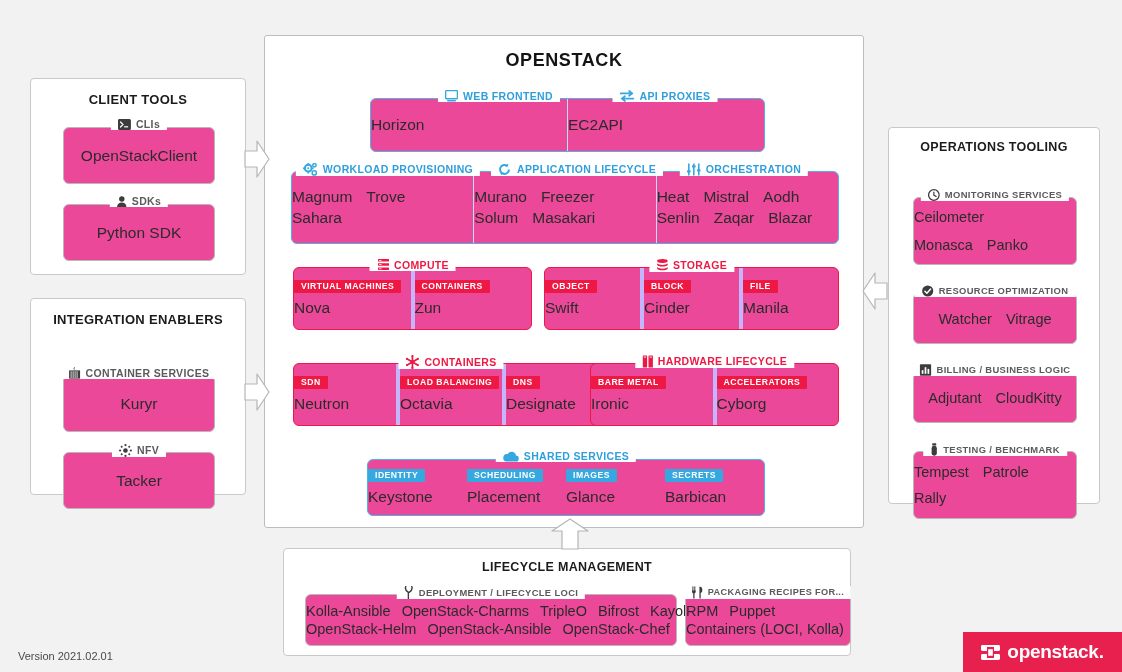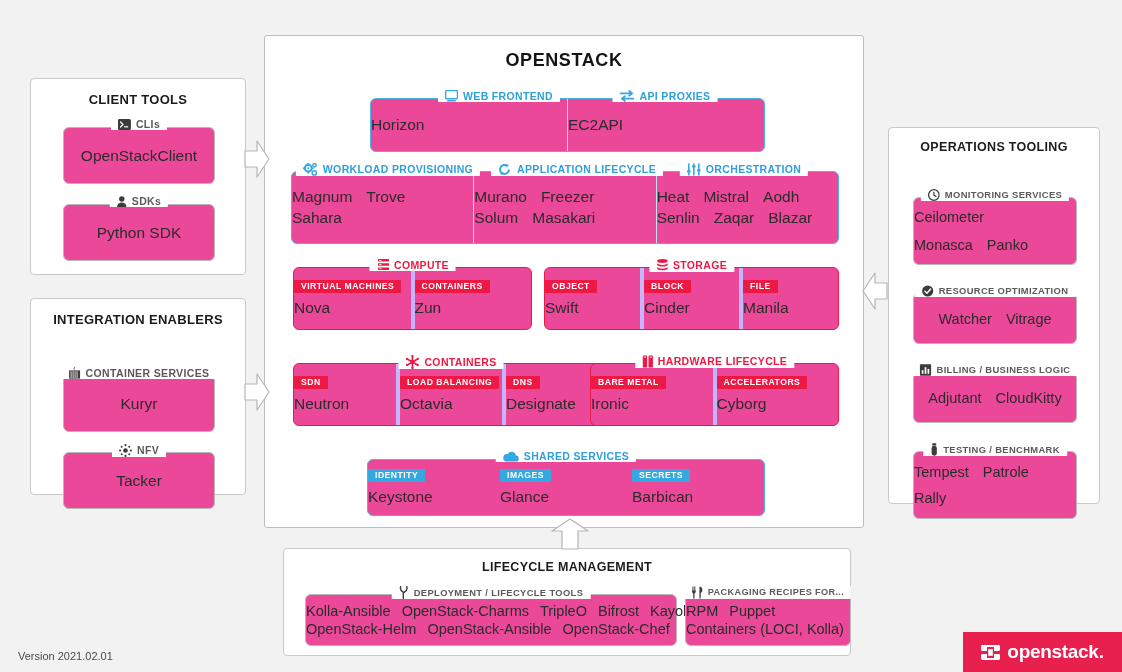--- a/index.html
+++ b/index.html
@@ -454,20 +454,24 @@
             </svg>
         </span>
         <span>SHARED SERVICES</span>
       </div>
       <div class="cells">
         <div class="cell noline">
           <span class="tag blue">IDENTITY</span>
           <span class="svc">Keystone</span>
         </div>
         <div class="cell noline">
+          <span class="tag blue">SCHEDULING</span>
+          <span class="svc">Placement</span>
+        </div>
+        <div class="cell noline">
           <span class="tag blue">IMAGES</span>
           <span class="svc">Glance</span>
         </div>
         <div class="cell noline">
           <span class="tag blue">SECRETS</span>
           <span class="svc">Barbican</span>
         </div>
       </div>
     </div>
   </div>
@@ -557,21 +561,21 @@
   <div class="panel" style="left:283px; top:548px; width:568px; height:108px;">
     <div class="panel-title" style="font-size:12.5px; margin-top:11px;">LIFECYCLE MANAGEMENT</div>
 
     <div class="group gray" style="position:absolute; left:21px; top:45px; width:372px; height:52px;">
       <div class="legend gray" style="font-size:9.4px;">
         <span class="ico">
           <svg width="10" height="13" viewBox="0 0 10 13">
               <path d="M2 0.5 C1 3 2.5 5 4.6 6.3 L4.6 12.5 M8 0.5 C9 3 7.5 5 5.4 6.3" stroke="#3c3c3c" stroke-width="1.4" fill="none" stroke-linecap="round"></path>
             </svg>
         </span>
-        <span>DEPLOYMENT / LIFECYCLE TOOLS</span>
+        <span>DEPLOYMENT / LIFECYCLE LOCI</span>
       </div>
       <div class="cell" style="height:100%; gap:2px;">
         <div class="row" style="gap:11px;">
           <span class="svc sm">Kolla-Ansible</span>
           <span class="svc sm">OpenStack-Charms</span>
           <span class="svc sm">TripleO</span>
           <span class="svc sm">Bifrost</span>
           <span class="svc sm">Kayobe</span>
         </div>
         <div class="row" style="gap:11px;">

